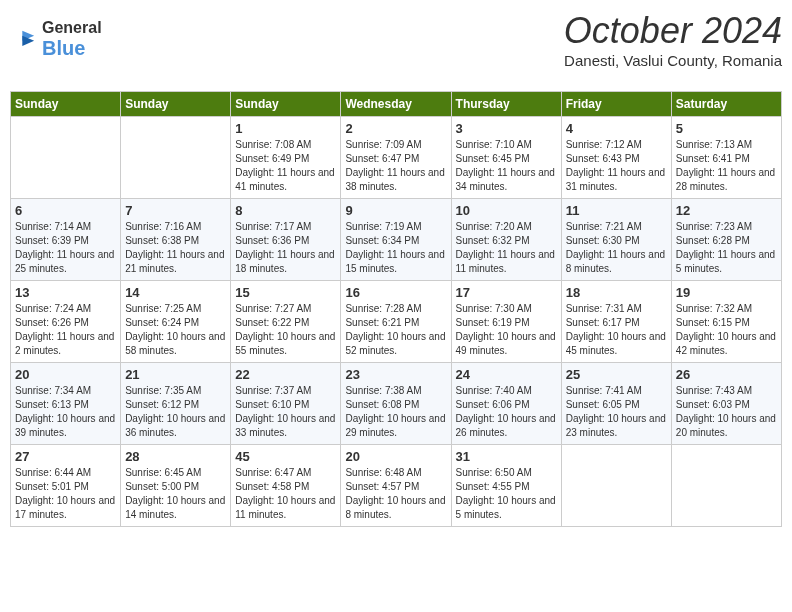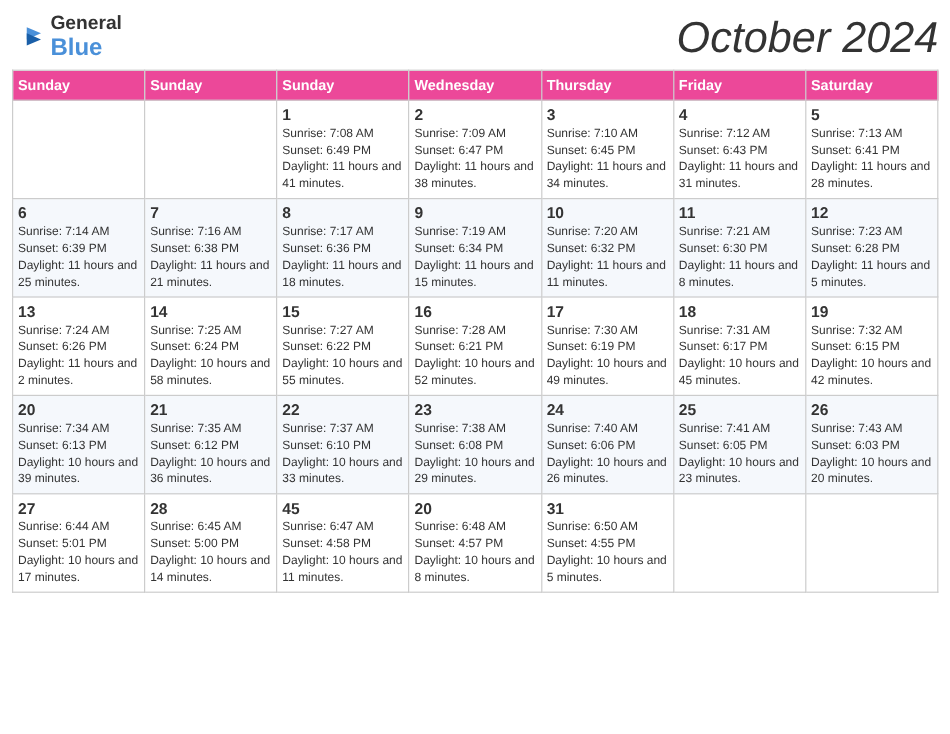--- a/index.html
+++ b/index.html
@@ -5,23 +5,23 @@
     * { box-sizing: border-box; margin: 0; padding: 0; }
     body {
       font-family: Arial, sans-serif;
       background: #fff;
       width: 792px;
       min-height: 612px;
       padding: 10px;
     }
     .header {
       display: flex;
-      align-items: flex-end;
+      align-items: center;
       justify-content: space-between;
-      margin-bottom: 6px;
+      margin-bottom: 22px;
     }
     .logo {
       display: flex;
       align-items: center;
       gap: 4px;
     }
     .logo-icon {
       width: 28px;
       height: 22px;
     }
@@ -37,21 +37,21 @@
     .location-title {
       font-size: 15px;
       color: #333;
     }
     table {
       width: 100%;
       border-collapse: collapse;
       table-layout: fixed;
     }
     th {
-      background: #ec4899;
+      background: #4d7c0f;
       color: #fff;
       font-size: 12px;
       font-weight: bold;
       padding: 5px 4px;
       text-align: left;
       border: 1px solid #ccc;
     }
     td {
       vertical-align: top;
       font-size: 10.5px;
@@ -92,20 +92,21 @@
       <polygon points="14,2 28,8 14,14" fill="#4a90d9"></polygon>
       <polygon points="14,8 28,14 14,20" fill="#1a5fa8"></polygon>
     </svg>
     <div>
       <span style="font-size:16px;font-weight:bold;color:#333;">General</span><br>
       <span style="font-size:20px;font-weight:bold;color:#4a90d9;">Blue</span>
     </div>
   </div>
   <div class="title-block">
     <div class="month-title">October 2024</div>
+    <div class="location-title">Danesti, Vaslui County, Romania</div>
   </div>
 </div>
 
 <table>
   <thead>
     <tr>
     <th>Sunday</th>
         <th>Sunday</th>
         <th>Sunday</th>
         <th>Wednesday</th>

